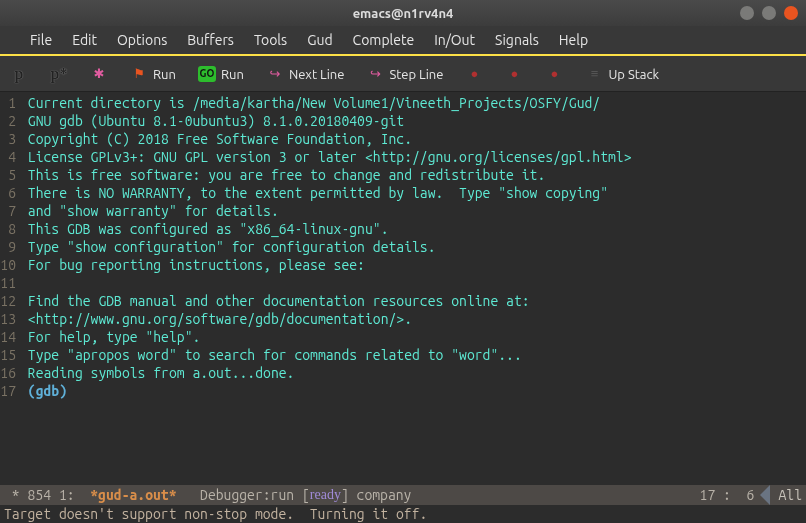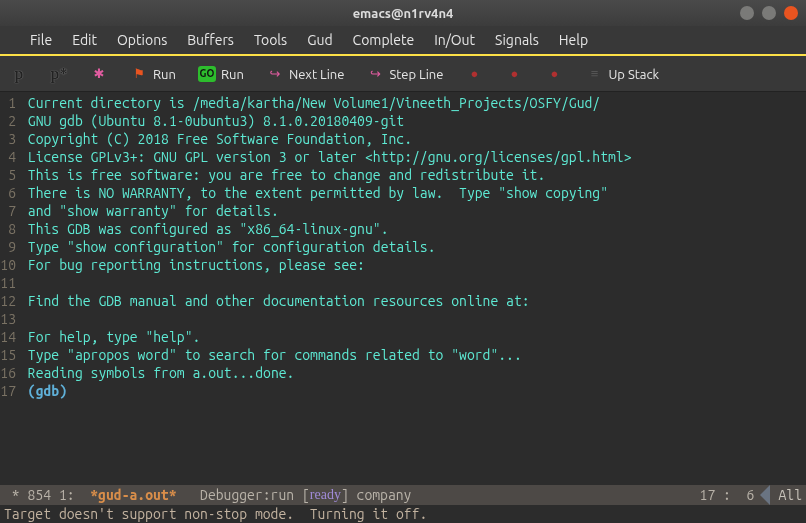--- a/index.html
+++ b/index.html
@@ -218,21 +218,21 @@
     <div class="line"><span class="gutter">3</span><span class="code"> Copyright (C) 2018 Free Software Foundation, Inc.</span></div>
     <div class="line"><span class="gutter">4</span><span class="code"> License GPLv3+: GNU GPL version 3 or later &lt;http://gnu.org/licenses/gpl.html&gt;</span></div>
     <div class="line"><span class="gutter">5</span><span class="code"> This is free software: you are free to change and redistribute it.</span></div>
     <div class="line"><span class="gutter">6</span><span class="code"> There is NO WARRANTY, to the extent permitted by law.  Type "show copying"</span></div>
     <div class="line"><span class="gutter">7</span><span class="code"> and "show warranty" for details.</span></div>
     <div class="line"><span class="gutter">8</span><span class="code"> This GDB was configured as "x86_64-linux-gnu".</span></div>
     <div class="line"><span class="gutter">9</span><span class="code"> Type "show configuration" for configuration details.</span></div>
     <div class="line"><span class="gutter">10</span><span class="code"> For bug reporting instructions, please see:</span></div>
     <div class="line"><span class="gutter">11</span></div>
     <div class="line"><span class="gutter">12</span><span class="code"> Find the GDB manual and other documentation resources online at:</span></div>
-    <div class="line"><span class="gutter">13</span></div>
+    <div class="line"><span class="gutter">13</span><span class="code"> &lt;http://www.gnu.org/software/gdb/documentation/&gt;.</span></div>
     <div class="line"><span class="gutter">14</span><span class="code"> For help, type "help".</span></div>
     <div class="line"><span class="gutter">15</span><span class="code"> Type "apropos word" to search for commands related to "word"...</span></div>
     <div class="line"><span class="gutter">16</span><span class="code"> Reading symbols from a.out...done.</span></div>
     <div class="line"><span class="gutter">17</span><span class="code prompt"> (gdb) </span></div>
   </div>
 
 <div class="statusbar">
   <span> * </span>
   <span>854</span>
   <span> 1:  </span>

